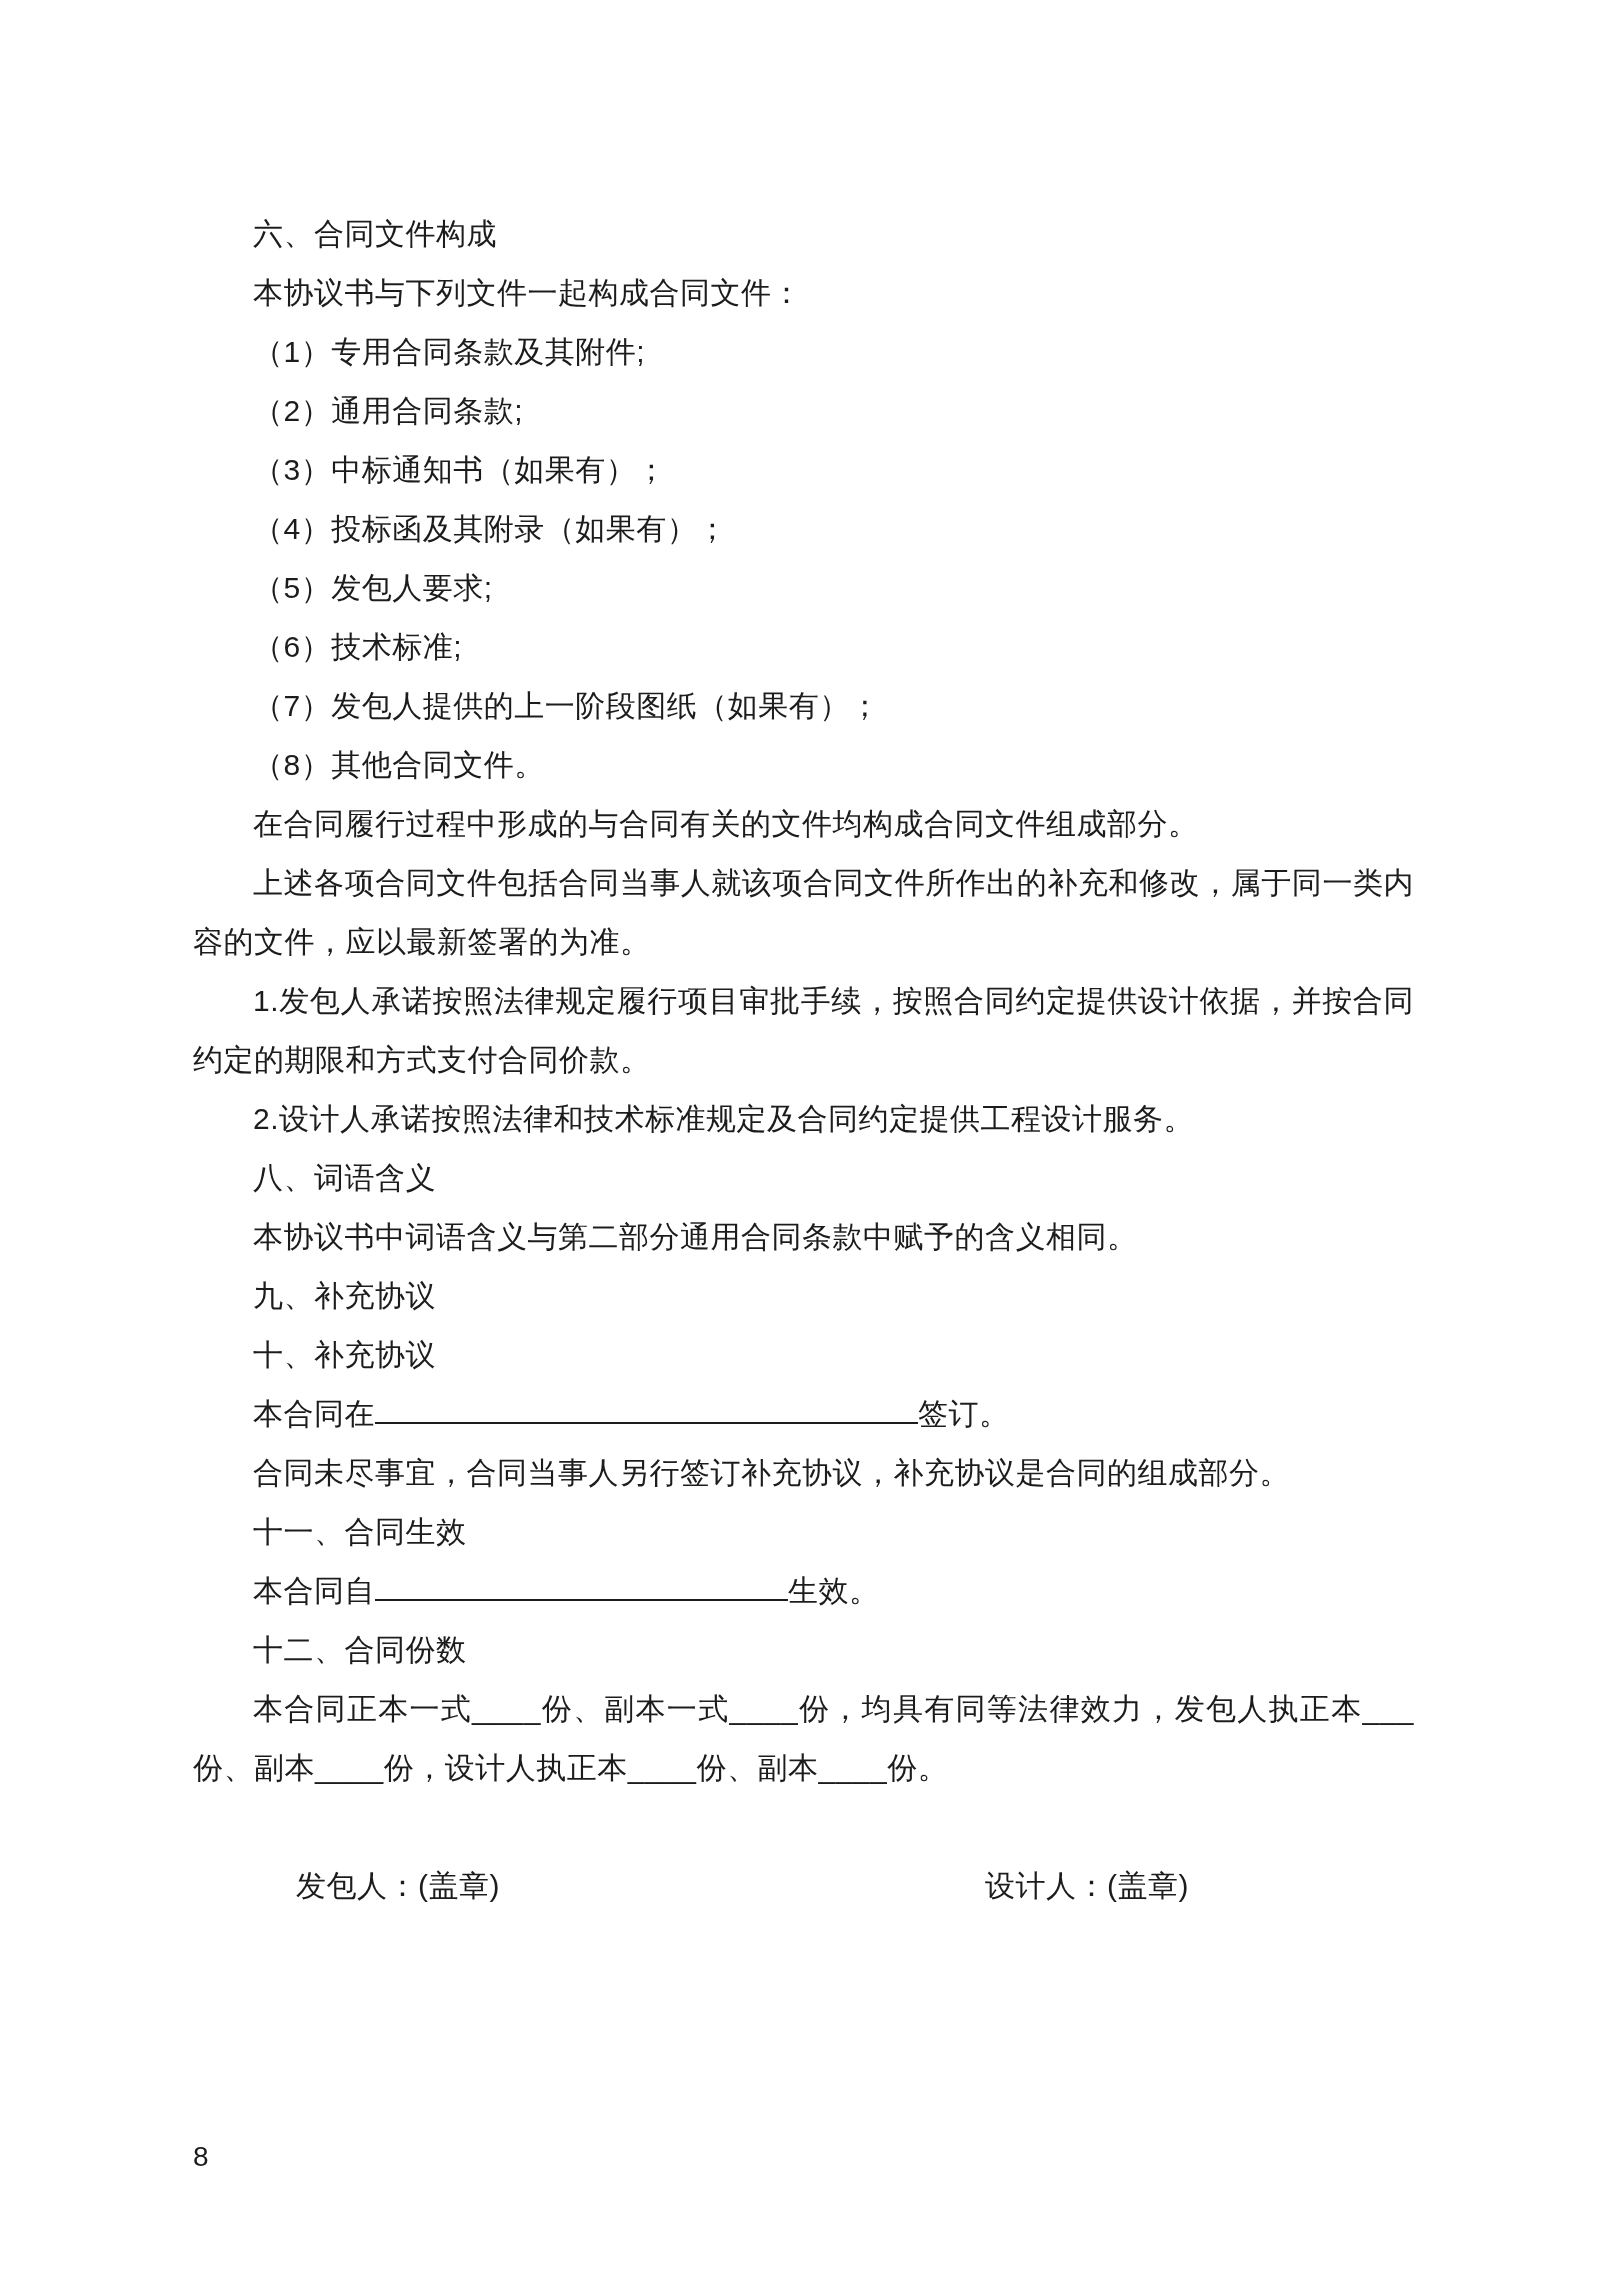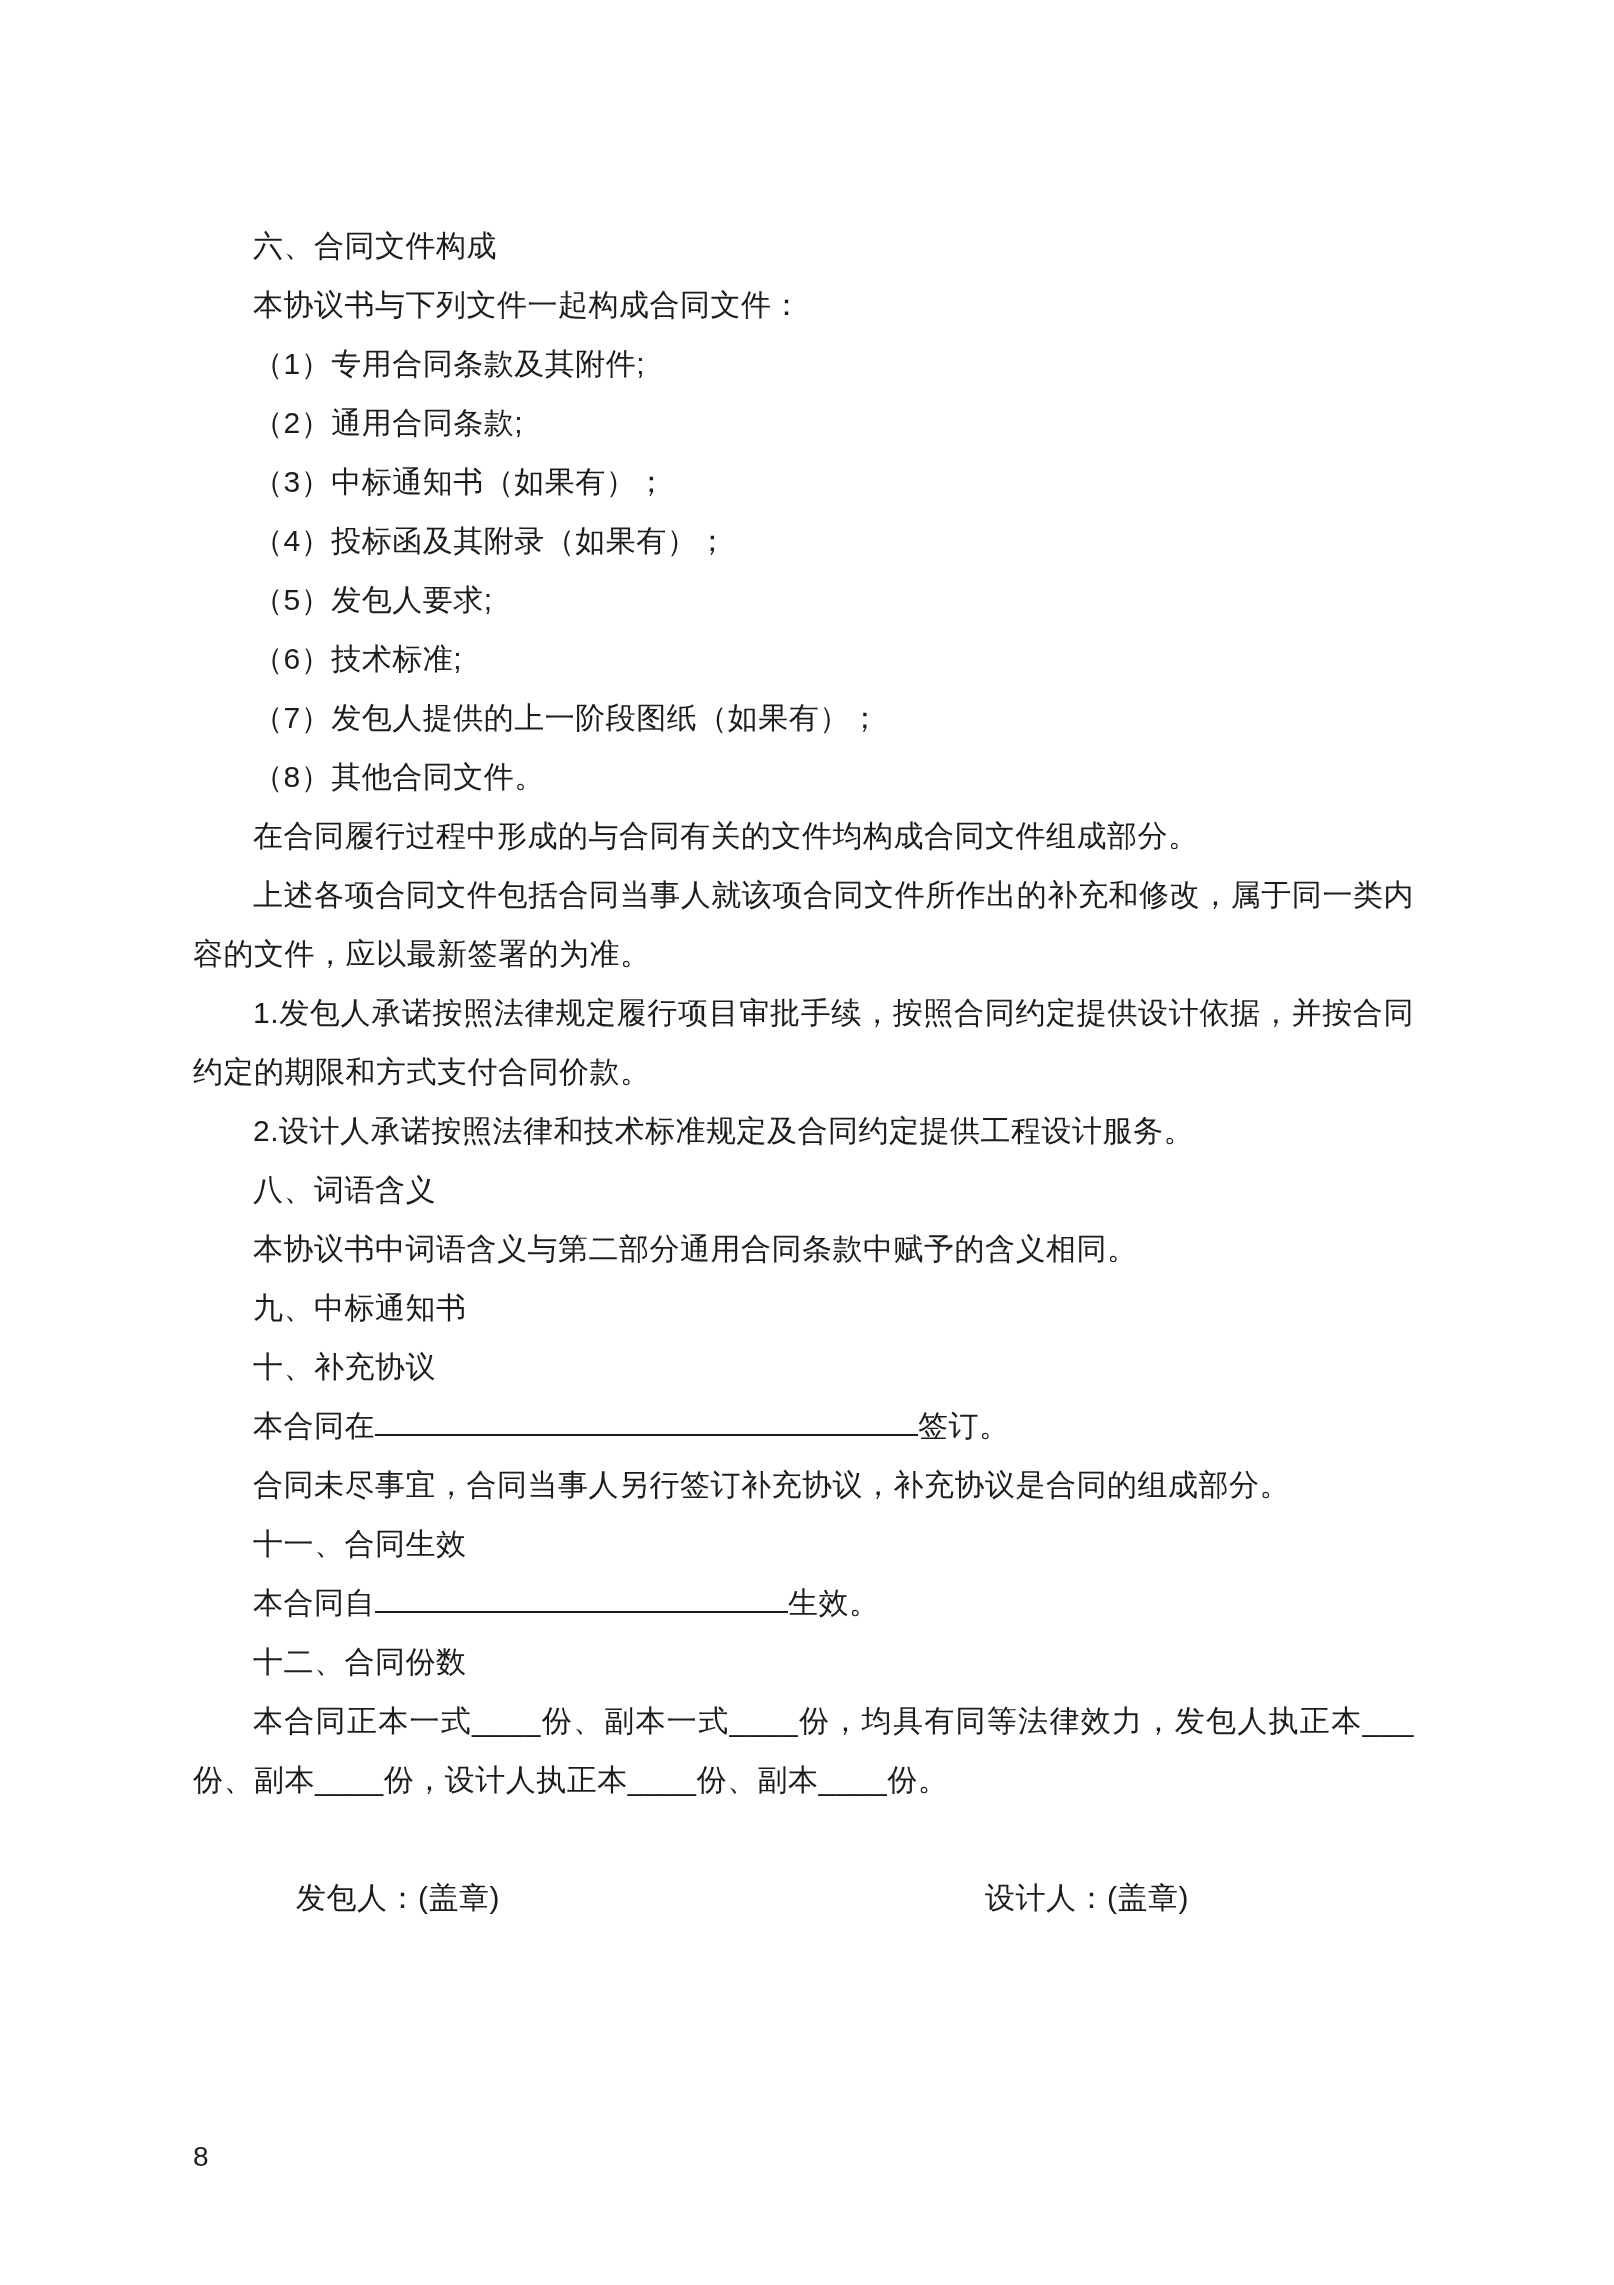--- a/index.html
+++ b/index.html
@@ -9,21 +9,21 @@
     height:2285px;
     margin:0 auto;
     background:#ffffff;
     font-family:"Liberation Sans", sans-serif;
     color:#1c1c1c;
     overflow:hidden;
   }
   .content{
     position:absolute;
     left:193px;
-    top:216px;
+    top:204px;
     width:1221px;
     font-size:30px;
     line-height:59px;
     letter-spacing:0.5px;
   }
   .para{
     margin:0;
     text-indent:60px;
     text-align:justify;
   }
@@ -70,21 +70,21 @@
 
     <p class="para">在合同履行过程中形成的与合同有关的文件均构成合同文件组成部分。</p>
     <p class="para">上述各项合同文件包括合同当事人就该项合同文件所作出的补充和修改，属于同一类内容的文件，应以最新签署的为准。</p>
 
     <p class="para">1.发包人承诺按照法律规定履行项目审批手续，按照合同约定提供设计依据，并按合同约定的期限和方式支付合同价款。</p>
     <p class="para">2.设计人承诺按照法律和技术标准规定及合同约定提供工程设计服务。</p>
 
     <p class="para">八、词语含义</p>
     <p class="para">本协议书中词语含义与第二部分通用合同条款中赋予的含义相同。</p>
 
-    <p class="para">九、中标通知书</p>
+    <p class="para">九、补充协议</p>
     <p class="para">十、补充协议</p>
 
     <p class="para"><span>本合同在</span><span class="blank blank-place"></span><span>签订。</span></p>
     <p class="para">合同未尽事宜，合同当事人另行签订补充协议，补充协议是合同的组成部分。</p>
 
     <p class="para">十一、合同生效</p>
     <p class="para"><span>本合同自</span><span class="blank blank-effect"></span><span>生效。</span></p>
 
     <p class="para">十二、合同份数</p>
     <p class="para">本合同正本一式____份、副本一式____份，均具有同等法律效力，发包人执正本___份、副本____份，设计人执正本____份、副本____份。</p>

